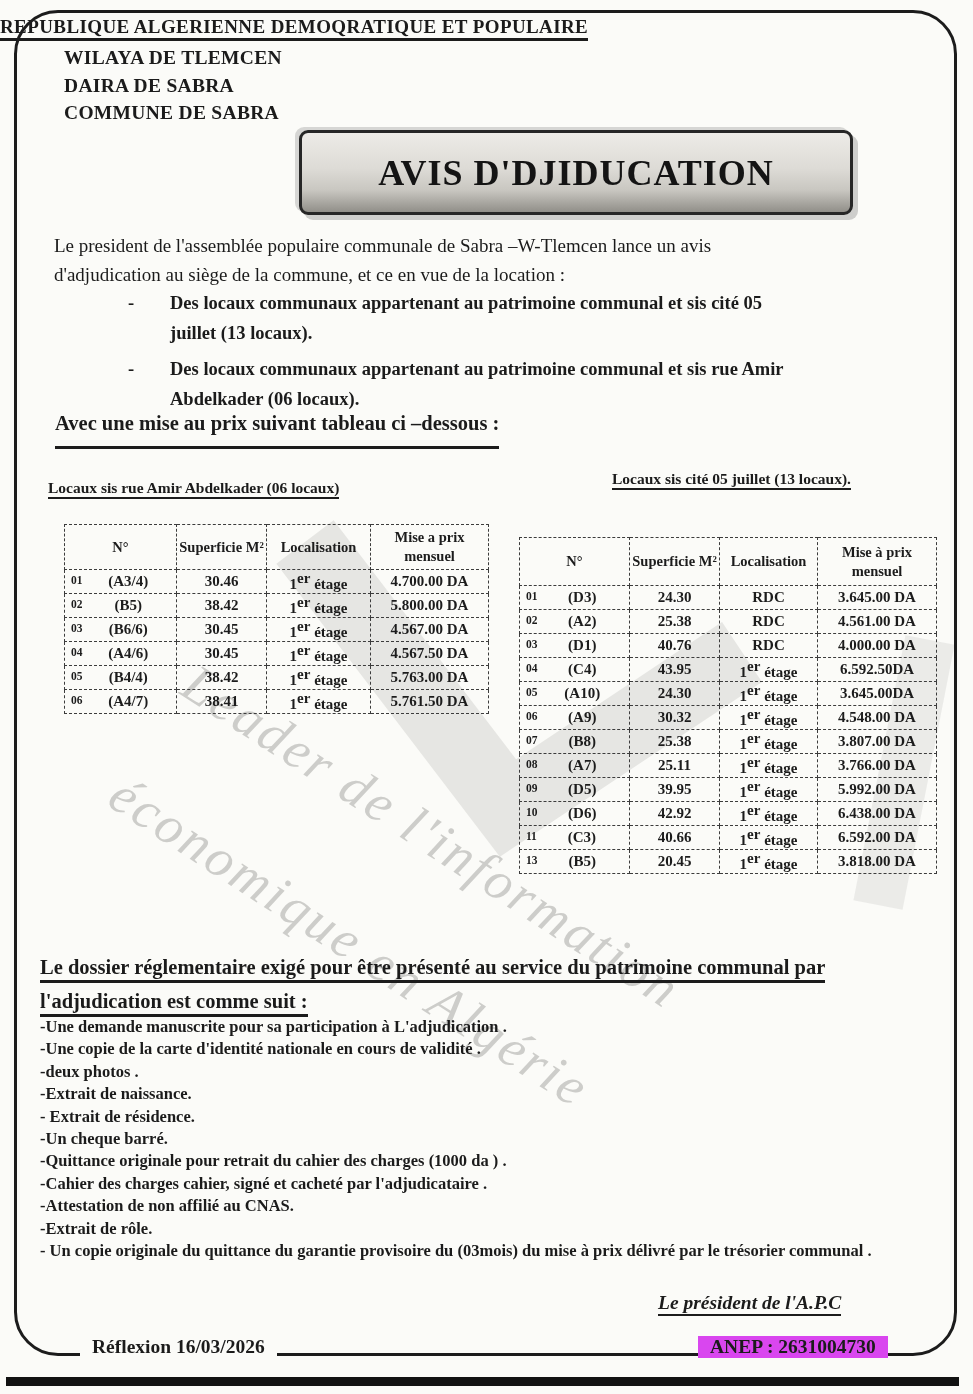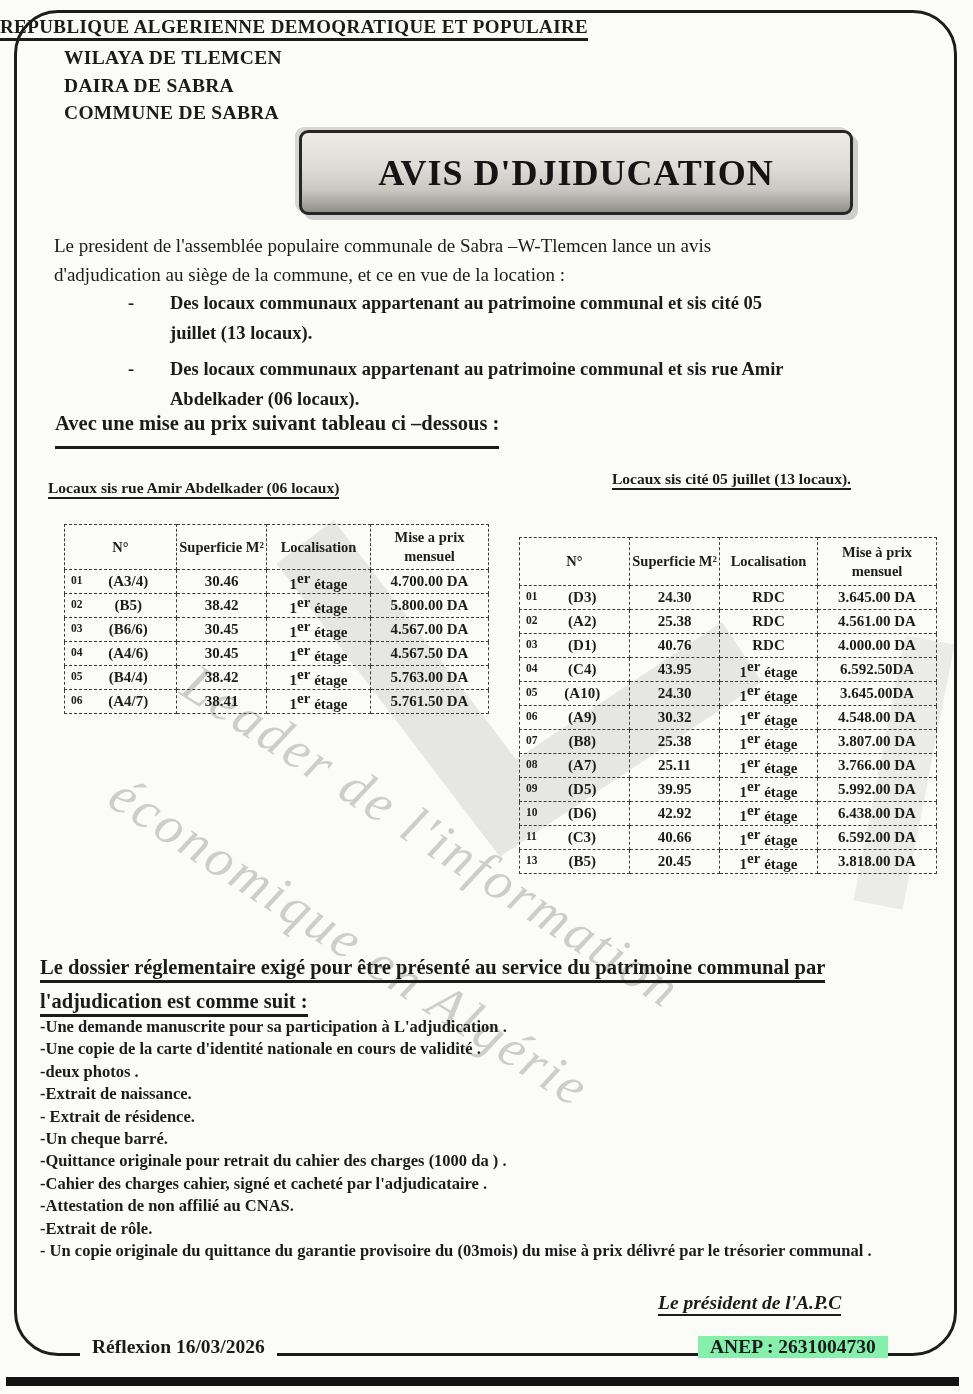--- a/index.html
+++ b/index.html
@@ -63,21 +63,21 @@
   .dossier-heading{top:950px;left:40px;width:884px;font-size:20.5px;font-weight:bold;line-height:34px;}
   .dossier-heading span{border-bottom:3px solid #1c1c1c;padding-bottom:2px;}
   .dossier-list{top:1016px;left:40px;width:884px;font-size:16.5px;font-weight:bold;line-height:22.4px;}
 
   .signature{top:1292px;left:643px;font-size:19.5px;font-weight:bold;font-style:italic;}
   .signature span{border-bottom:2.5px solid #1c1c1c;padding-bottom:1px;margin-left:15px;}
 
   
   .reflexion{top:1336px;left:80px;background:#fbfbf8;padding:0 12px;
     font-size:19.5px;font-weight:bold;z-index:2;}
-  .anep{top:1336px;left:698px;background:#86efac;padding:0 12px;
+  .anep{top:1336px;left:698px;background:#d946ef;padding:0 12px;
     font-size:19.5px;font-weight:bold;z-index:2;}
   .bottom-bar{top:1377px;left:6px;width:953px;height:9px;background:#121212;}
 
   
   .wm{z-index:0;pointer-events:none;}
   .wm-text{font-size:54px;font-style:italic;letter-spacing:3px;
     color:rgba(168,168,164,.55);white-space:nowrap;transform-origin:0 0;}
   .wm1{left:205px;top:652px;transform:rotate(33deg);}
   .wm2{left:132px;top:763px;transform:rotate(33deg);}
   .content{position:relative;z-index:1;}

